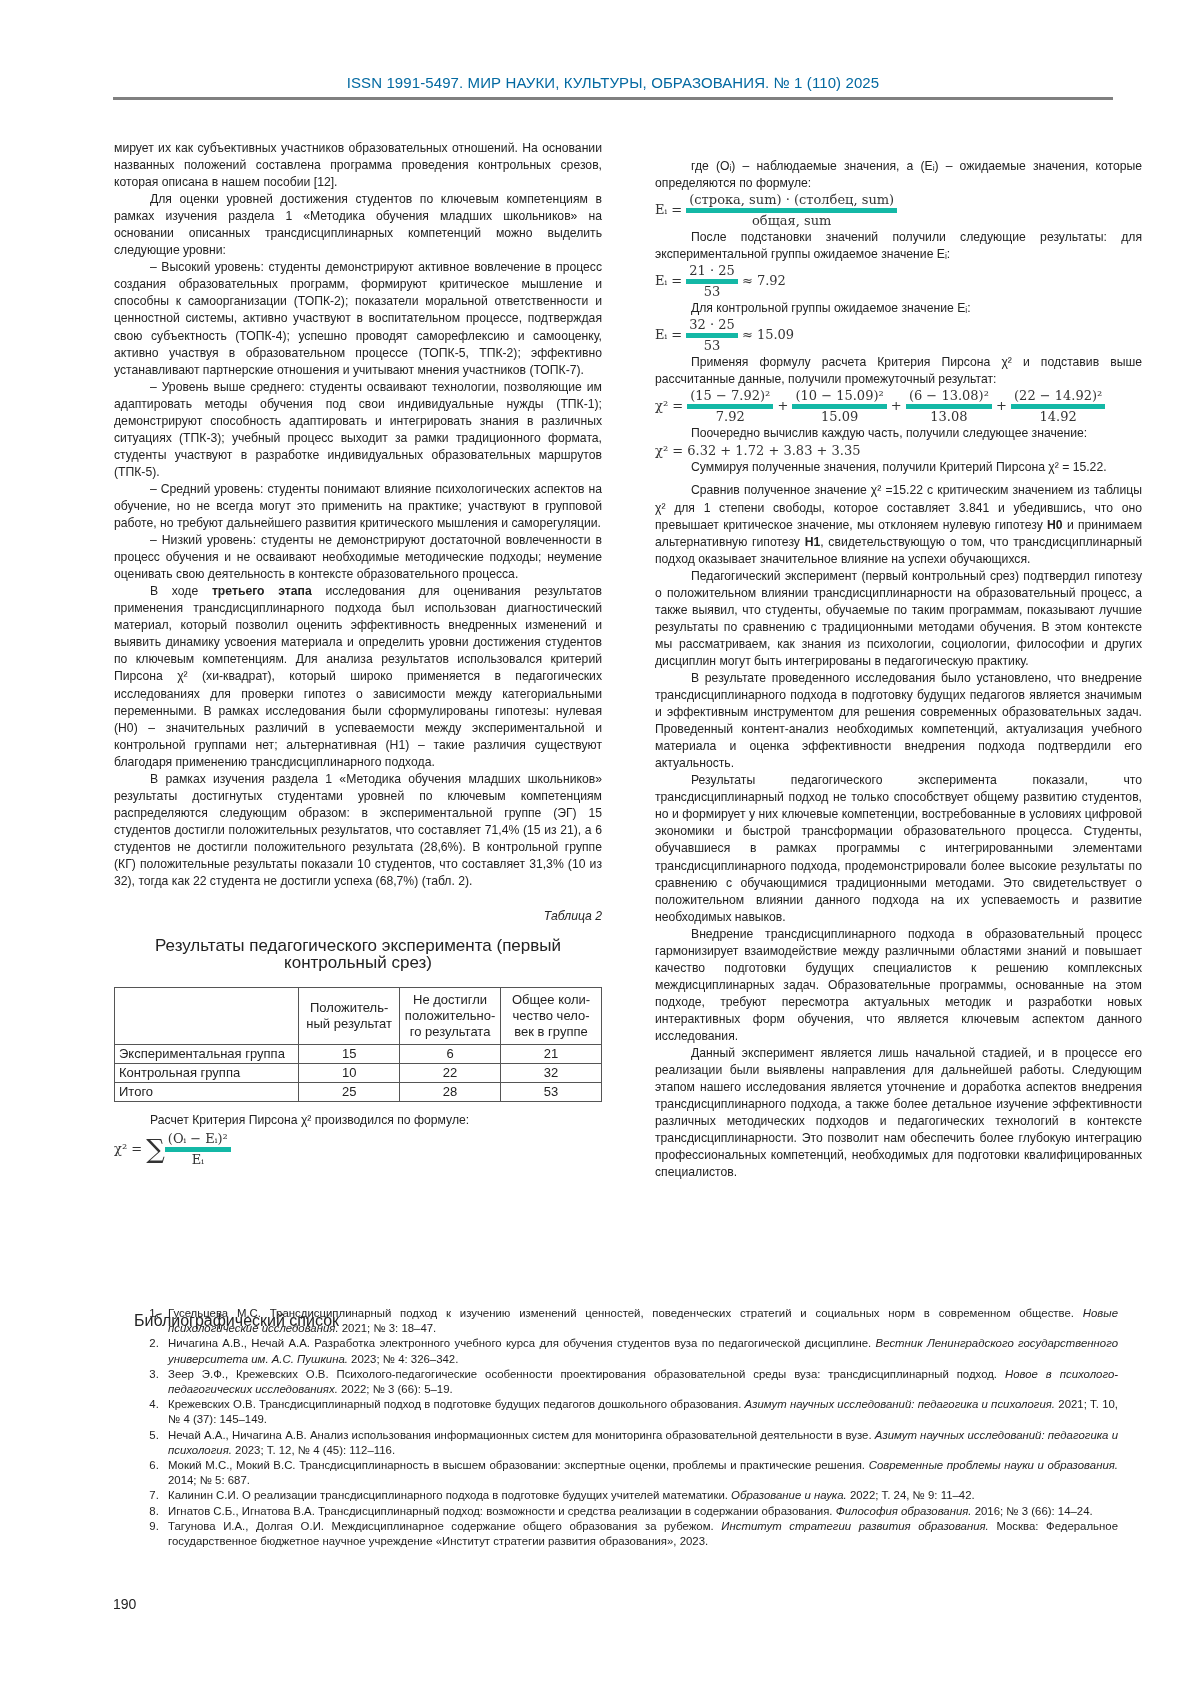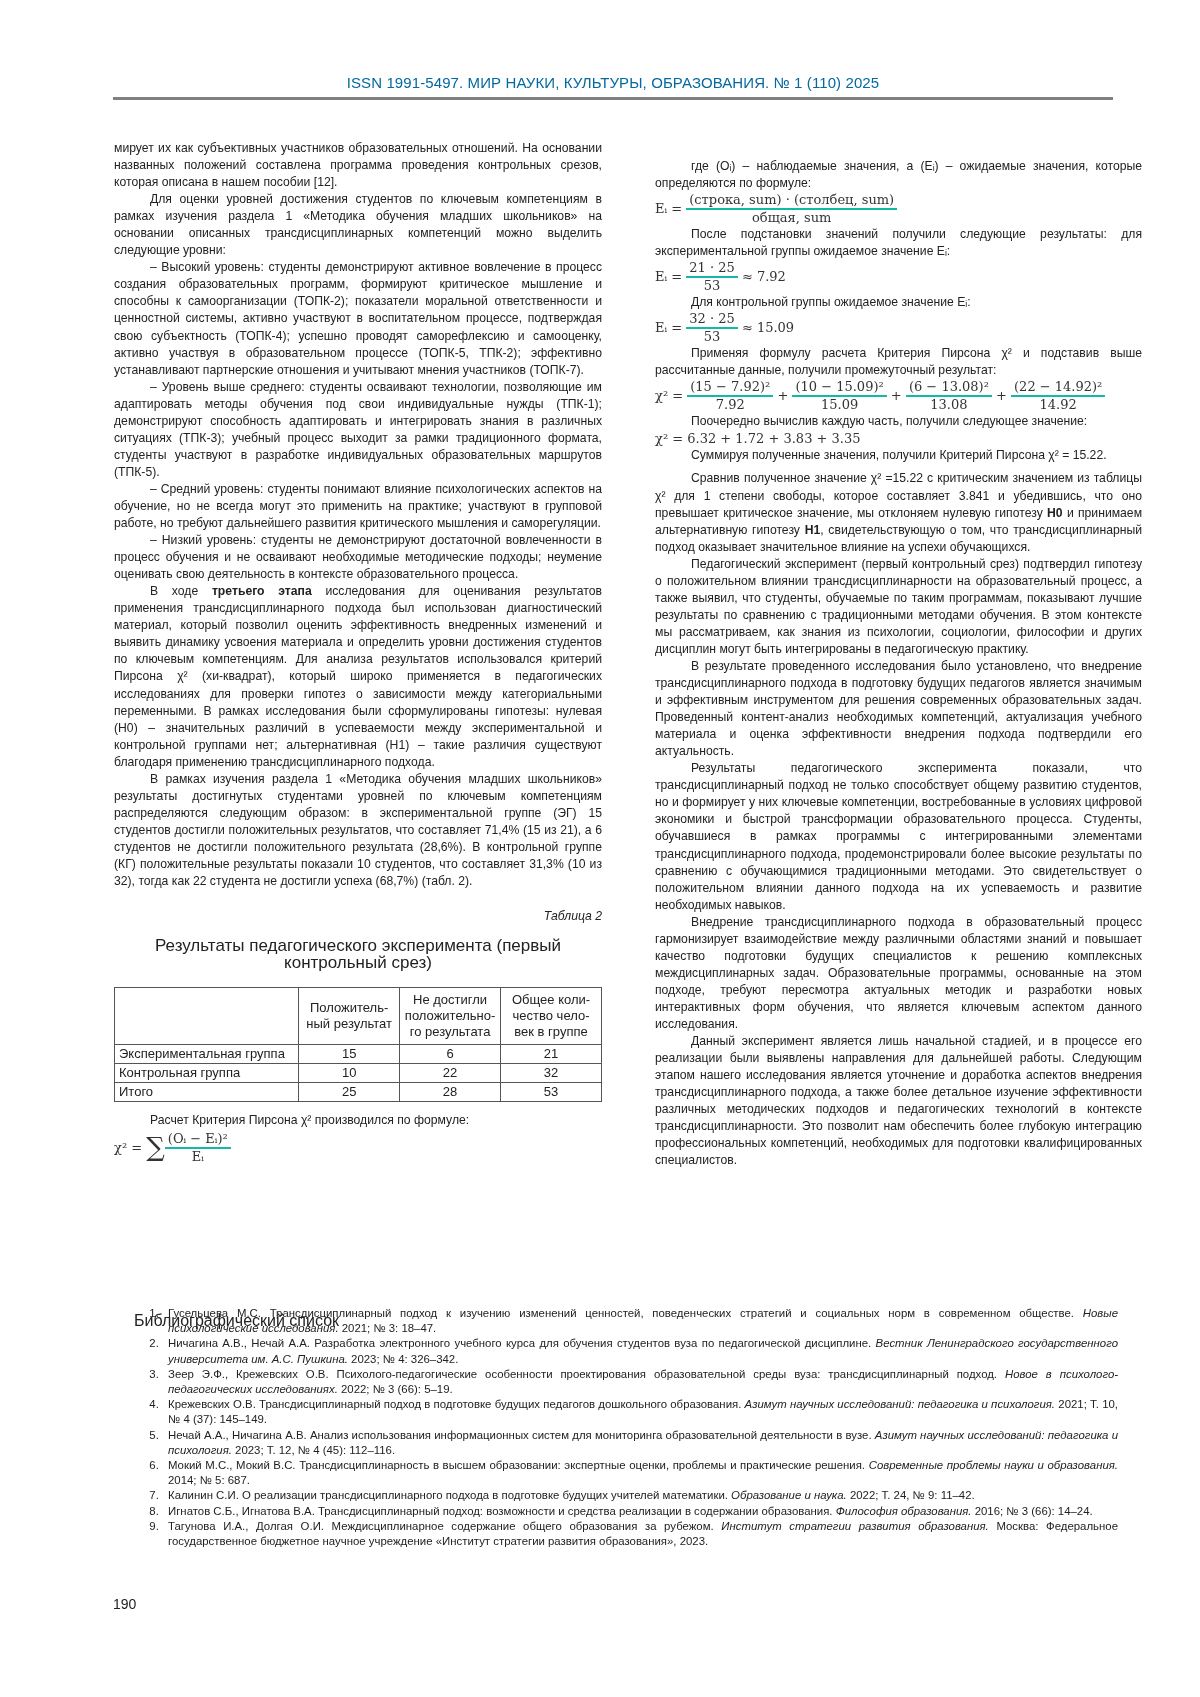--- a/index.html
+++ b/index.html
@@ -16,21 +16,21 @@
   .col p.li { text-indent: 36px; }
   .col b { font-weight: bold; }
   .tbl-cap-num { text-align: right; margin-top: 18px; font-size: 12.2px; font-style: italic; }
   .tbl-title { text-align: center; font-size: 17px; margin-top: 12px; }
   table.data { border-collapse: collapse; width: 488px; margin-top: 16px; font-size: 13px; }
   table.data td { border: 1.5px solid #555; padding: 1px 4px; line-height: 16px; }
   table.data td.num { text-align: center; }
   table.data td.hdr { text-align: center; padding: 4px 2px; }
   .formula { font-family: "DejaVu Serif", serif; font-size: 13px; text-align: left; color: #333; }
   .frac { display: inline-flex; flex-direction: column; align-items: center; vertical-align: middle; }
-  .frac .num-p { border-bottom: 2px solid #14b8a6; padding: 0 3px; line-height: 16px; }
+  .frac .num-p { border-bottom: 5px solid #14b8a6; padding: 0 3px; line-height: 16px; }
   .frac .den-p { padding: 0 3px; line-height: 16px; }
   .sigma { font-size: 26px; vertical-align: middle; }
   .refs-title { position: absolute; left: 134px; top: 1312px; font-size: 16px; }
   .refs { position: absolute; left: 142px; top: 1306px; width: 976px; font-size: 11.4px; line-height: 15.2px; }
   .refs ol { margin: 0; padding-left: 20px; }
   .refs li { text-align: justify; padding-left: 6px; margin-bottom: 0; }
   .refs i { font-style: italic; }
   .page-num { position: absolute; left: 113px; top: 1596px; font-size: 14px; }
 </style>
 </head>

